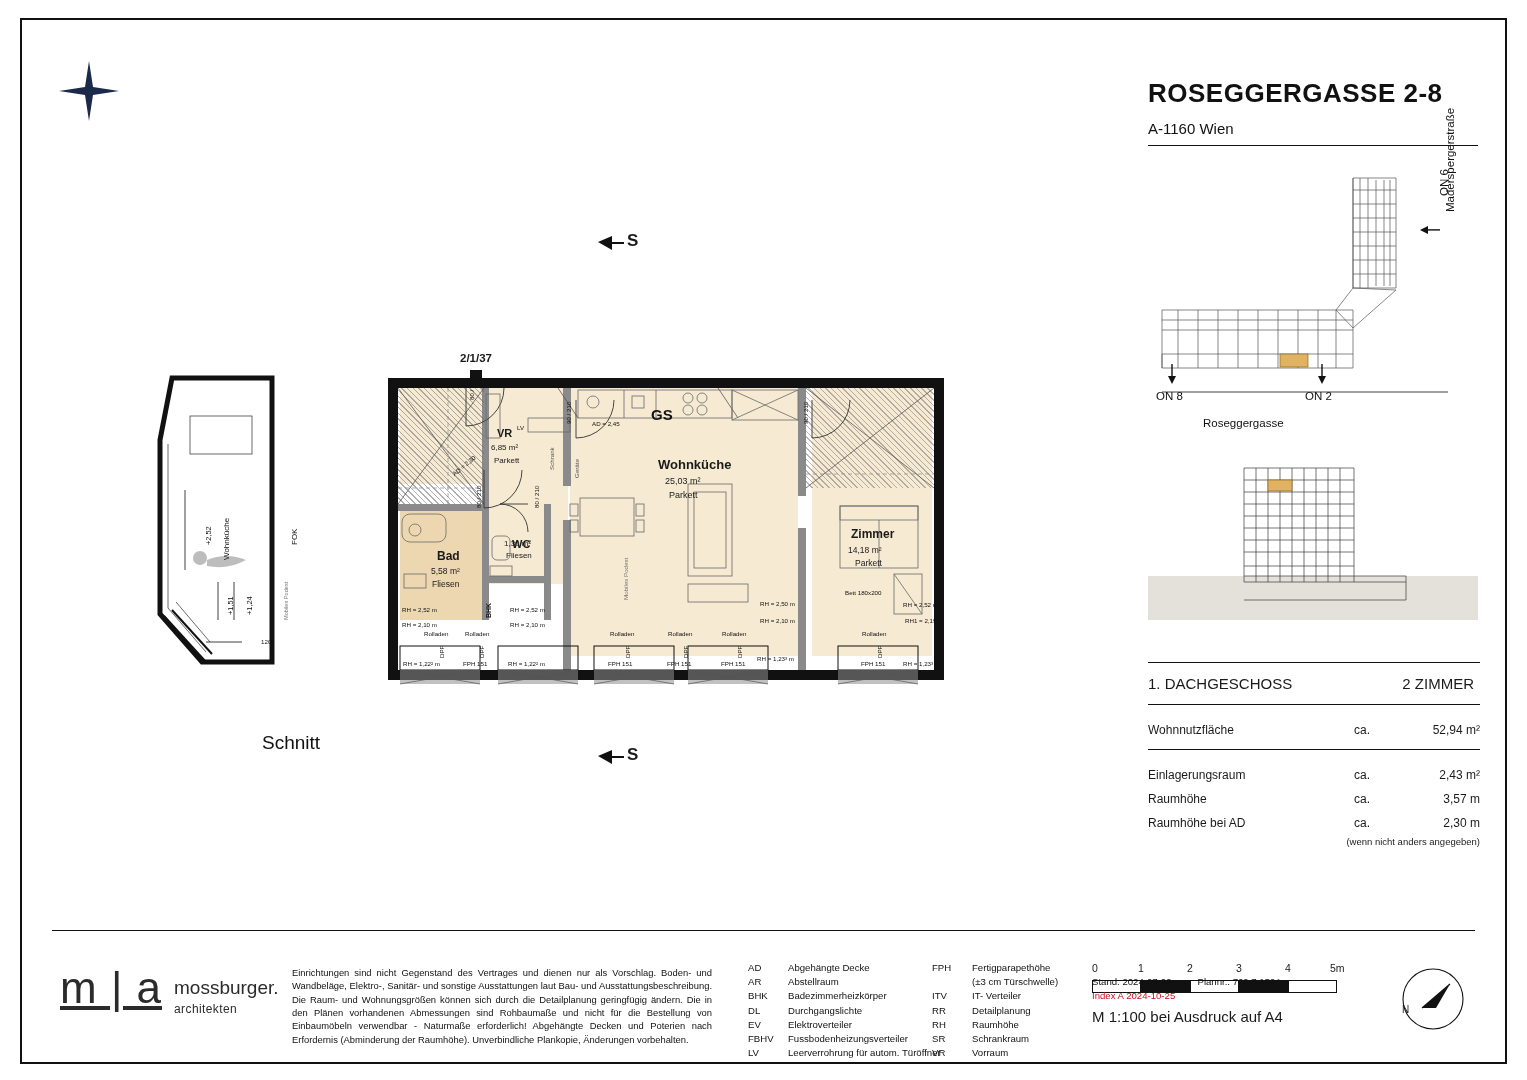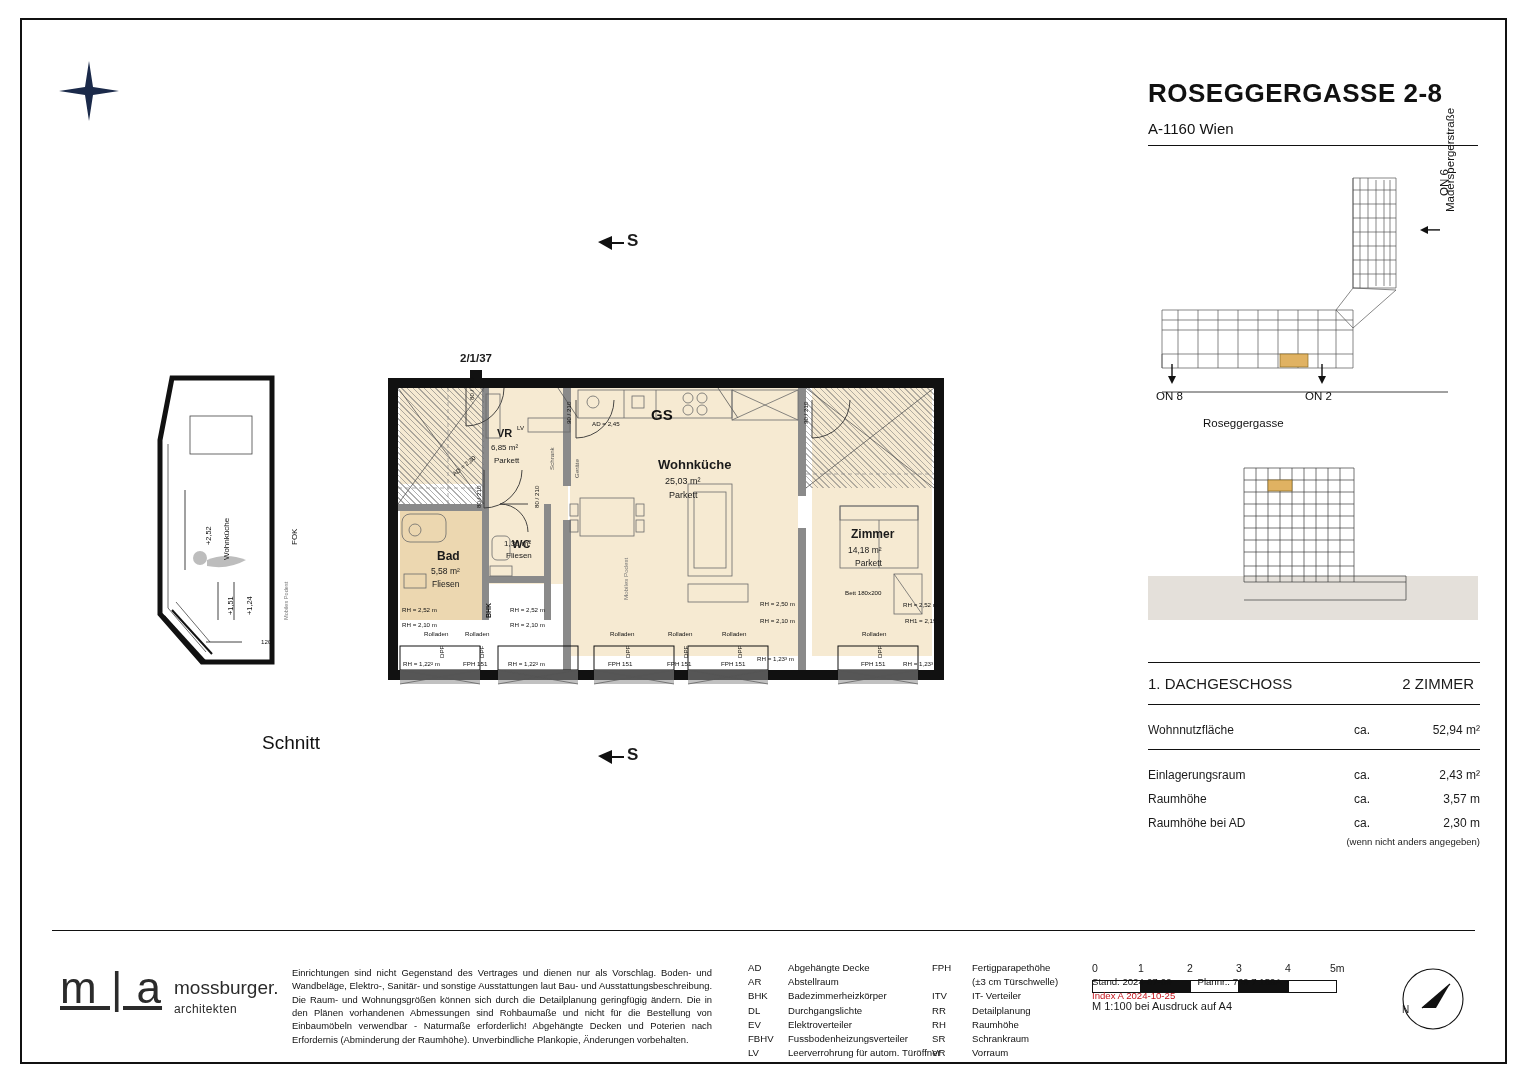--- a/index.html
+++ b/index.html
@@ -574,21 +574,21 @@
       <span style="left:193px;">4</span>
       <span style="left:238px;">5m</span>
     </div>
     <div class="scale-graphic">
       <div class="seg" style="left:0px;   width:49px;"></div>
       <div class="seg fill" style="left:49px;  width:49px;"></div>
       <div class="seg" style="left:98px;  width:49px;"></div>
       <div class="seg fill" style="left:147px; width:49px;"></div>
       <div class="seg" style="left:196px; width:49px;"></div>
     </div>
-    <div style="font-size:11px;">M 1:100 bei Ausdruck auf A4</div>
+    <div style="font-size:15px;margin-top:8px;">M 1:100 bei Ausdruck auf A4</div>
   </div>
 
   <div class="meta" style="top:976px;">
     <div class="meta-row">
       <span>Stand: 2024-07-09</span>
       <span>Plannr.: 769 7 159A</span>
     </div>
     <div class="meta-red" style="margin-top:3px;">Index A 2024-10-25</div>
   </div>
 

